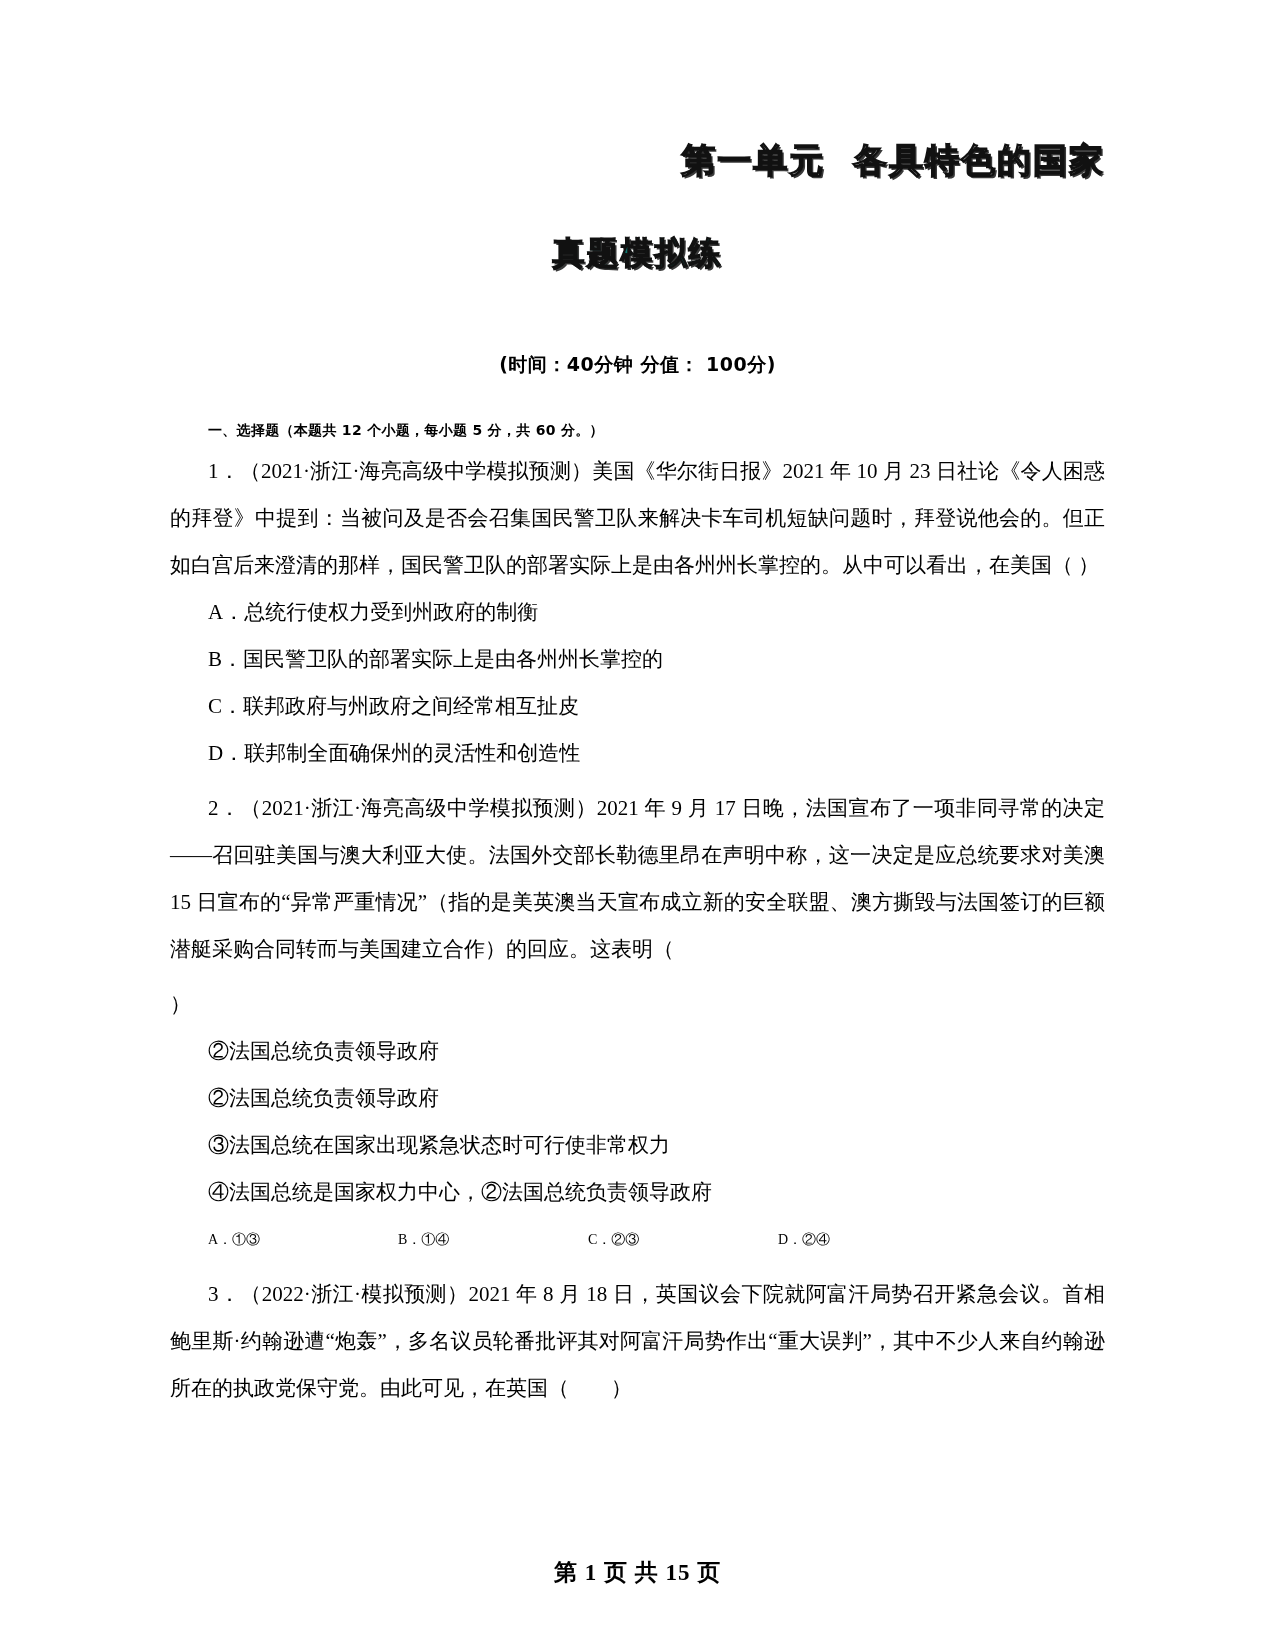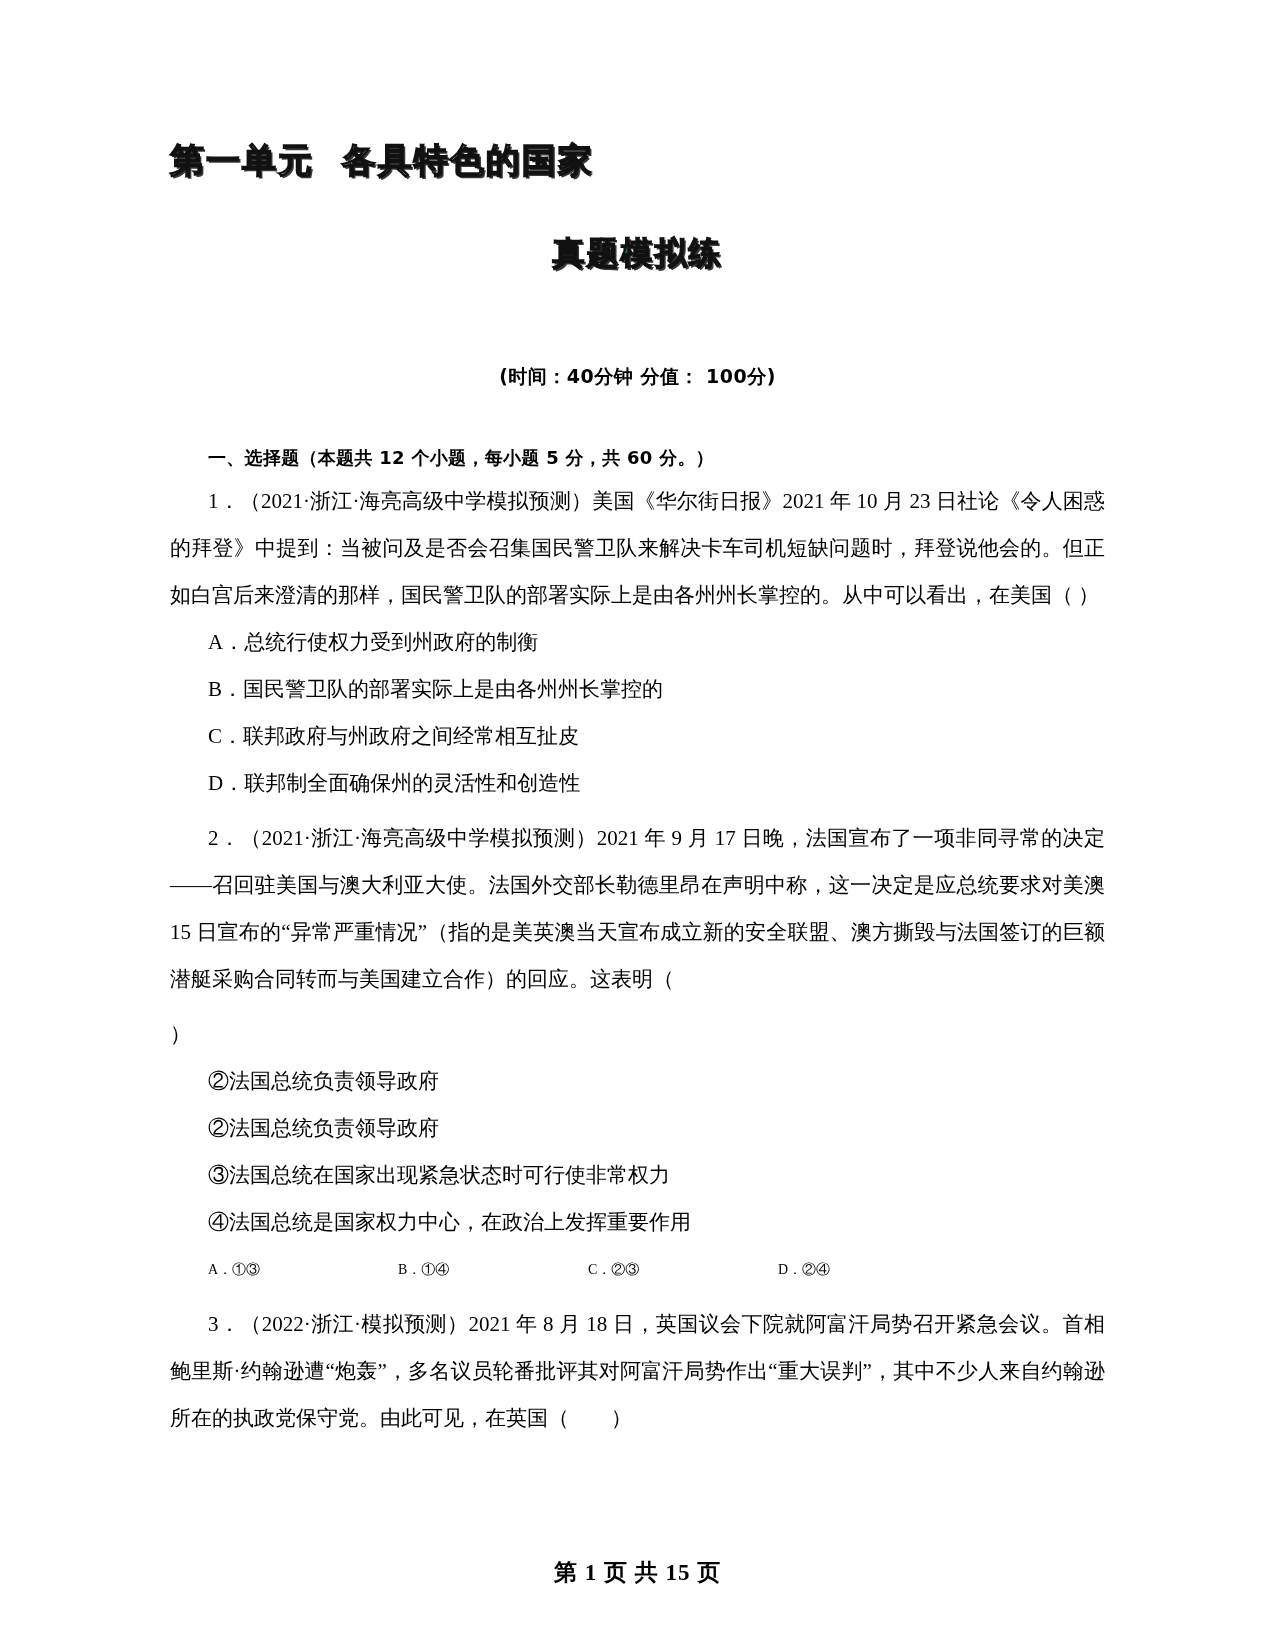--- a/index.html
+++ b/index.html
@@ -18,21 +18,21 @@
   .page {
     position: relative;
     width: 1275px;
     height: 1650px;
     box-sizing: border-box;
     padding: 0 170px;
   }
 
   
   .doc-title {
-    text-align: left;
+    text-align: right;
     font-family: "DejaVu Sans", "Liberation Sans", sans-serif;
     font-weight: bold;
     font-size: 34px;
     letter-spacing: 2px;
     margin: 0;
     padding-top: 138px;
     color: #f2f2f2;
     -webkit-text-stroke: 1.4px #111;
     text-shadow: 2px 2px 0 #3a3a3a;
     white-space: pre;
@@ -48,29 +48,29 @@
     color: #0f766e;
     -webkit-text-stroke: 1.3px #111;
     text-shadow: 2px 2px 0 #3a3a3a;
   }
 
   .exam-meta {
     text-align: center;
     font-family: "DejaVu Sans", "Liberation Sans", sans-serif;
     font-weight: bold;
     font-size: 19px;
-    margin: 12px;
+    margin: 0;
     padding-top: 76px;
     letter-spacing: 0.5px;
   }
 
   .section-head {
     font-family: "DejaVu Sans", "Liberation Sans", sans-serif;
     font-weight: bold;
-    font-size: 18px;
+    font-size: 14px;
     margin: 0;
     padding-top: 44px;
     padding-left: 38px;
     letter-spacing: 0.3px;
   }
 
   
   .q-block {
     font-size: 21px;
     line-height: 47px;
@@ -133,21 +133,21 @@
   <p class="opt">A．总统行使权力受到州政府的制衡</p>
   <p class="opt">B．国民警卫队的部署实际上是由各州州长掌控的</p>
   <p class="opt">C．联邦政府与州政府之间经常相互扯皮</p>
   <p class="opt">D．联邦制全面确保州的灵活性和创造性</p>
 
   <p class="q-block indent">2．（2021·浙江·海亮高级中学模拟预测）2021 年 9 月 17 日晚，法国宣布了一项非同寻常的决定——召回驻美国与澳大利亚大使。法国外交部长勒德里昂在声明中称，这一决定是应总统要求对美澳 15 日宣布的“异常严重情况”（指的是美英澳当天宣布成立新的安全联盟、澳方撕毁与法国签订的巨额潜艇采购合同转而与美国建立合作）的回应。这表明（</p>
   <p class="q-block">）</p>
   <p class="item">②法国总统负责领导政府</p>
   <p class="item">②法国总统负责领导政府</p>
   <p class="item">③法国总统在国家出现紧急状态时可行使非常权力</p>
-  <p class="item">④法国总统是国家权力中心，在政治上发挥重要作用</p>
+  <p class="item">④法国总统是国家权力中心，②法国总统负责领导政府</p>
   <div class="choices-row">
     <span class="ch">A．①③</span>
     <span class="ch">B．①④</span>
     <span class="ch">C．②③</span>
     <span class="ch">D．②④</span>
   </div>
 
   <p class="q-block indent">3．（2022·浙江·模拟预测）2021 年 8 月 18 日，英国议会下院就阿富汗局势召开紧急会议。首相鲍里斯·约翰逊遭“炮轰”，多名议员轮番批评其对阿富汗局势作出“重大误判”，其中不少人来自约翰逊所在的执政党保守党。由此可见，在英国（　　）</p>
 
   <div class="footer">第 1 页 共 15 页</div>

